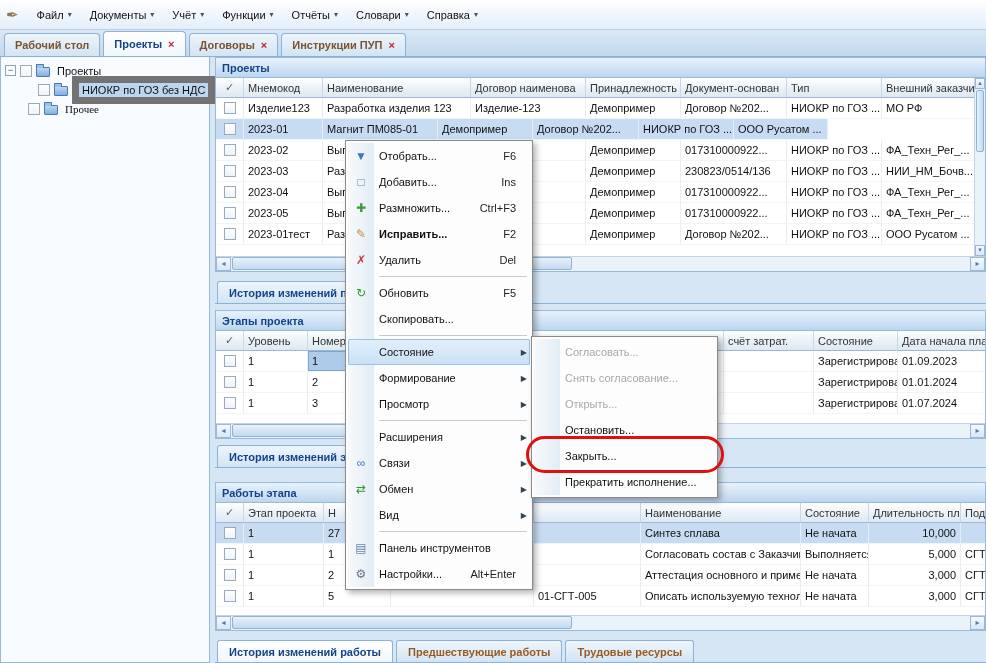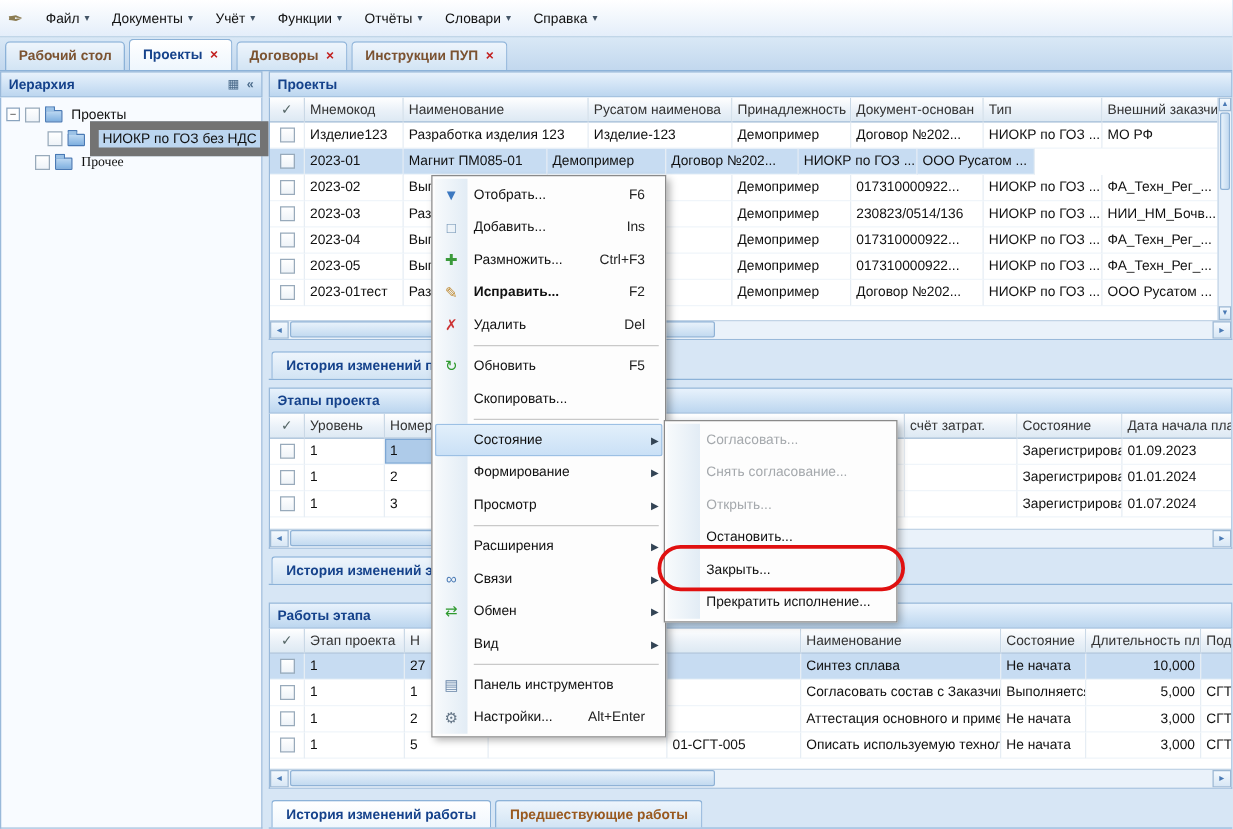--- a/index.html
+++ b/index.html
@@ -136,26 +136,20 @@
       <span class="close">×</span>
     </div>
     <div class="tab">
       <span>Инструкции ПУП</span>
       <span class="close">×</span>
     </div>
   </div>
 
 <div class="content">
   <div class="sidebar">
-    <div class="phdr">
-      <span>Иерархия</span>
-      <span class="sp"></span>
-      <span class="hicon">▦</span>
-      <span class="hicon">«</span>
-    </div>
     <div class="tree">
         <div class="tree-node" style="padding-left: 4px;">
           <span class="expander">−</span>
           <span class="cb"></span>
           <span class="folder"></span>
           <span class="tlabel">Проекты</span>
         </div>
         <div class="tree-node" style="padding-left: 22px;">
           <span class="exp-sp"></span>
           <span class="cb"></span>
@@ -178,21 +172,21 @@
     <div class="phdr">
       <span>Проекты</span>
     </div>
     <div class="grid" style="height:194px">
       <div class="grid-body">
         <div class="tblarea">
             <div class="trow thead">
               <div class="tc th cchk" style="width: 28px;">✓</div>
               <div class="tc th" style="width: 79px;">Мнемокод</div>
               <div class="tc th" style="width: 148px;">Наименование</div>
-              <div class="tc th" style="width: 115px;">Русатом наименова</div>
+              <div class="tc th" style="width: 115px;">Договор наименова</div>
               <div class="tc th" style="width: 95px;">Принадлежность</div>
               <div class="tc th" style="width: 106px;">Документ-основан</div>
               <div class="tc th" style="width: 95px;">Тип</div>
               <div class="tc th" style="width: 94px;">Внешний заказчик</div>
             </div>
             <div class="trow">
               <div class="tc cchk" style="width: 28px;">
                 <span class="cb"></span>
               </div>
               <div class="tc" style="width: 79px;">Изделие123</div>
@@ -449,20 +443,23 @@
     </div>
 
     <div class="spacer" style="height:9px"></div>
     <div class="subtabs">
         <div class="stab active">
           <span>История изменений работы</span>
         </div>
         <div class="stab inactive">
           <span>Предшествующие работы</span>
         </div>
+        <div class="stab inactive">
+          <span>Трудовые ресурсы</span>
+        </div>
       </div>
   </div>
 </div>
 
 <div class="ctx">
     <div class="ctx-item">
       <span class="ctx-icon" style="color: rgb(60, 120, 192);">▼</span>
       <span class="ctx-label">Отобрать...</span>
       <span class="ctx-short">F6</span>
     </div>

